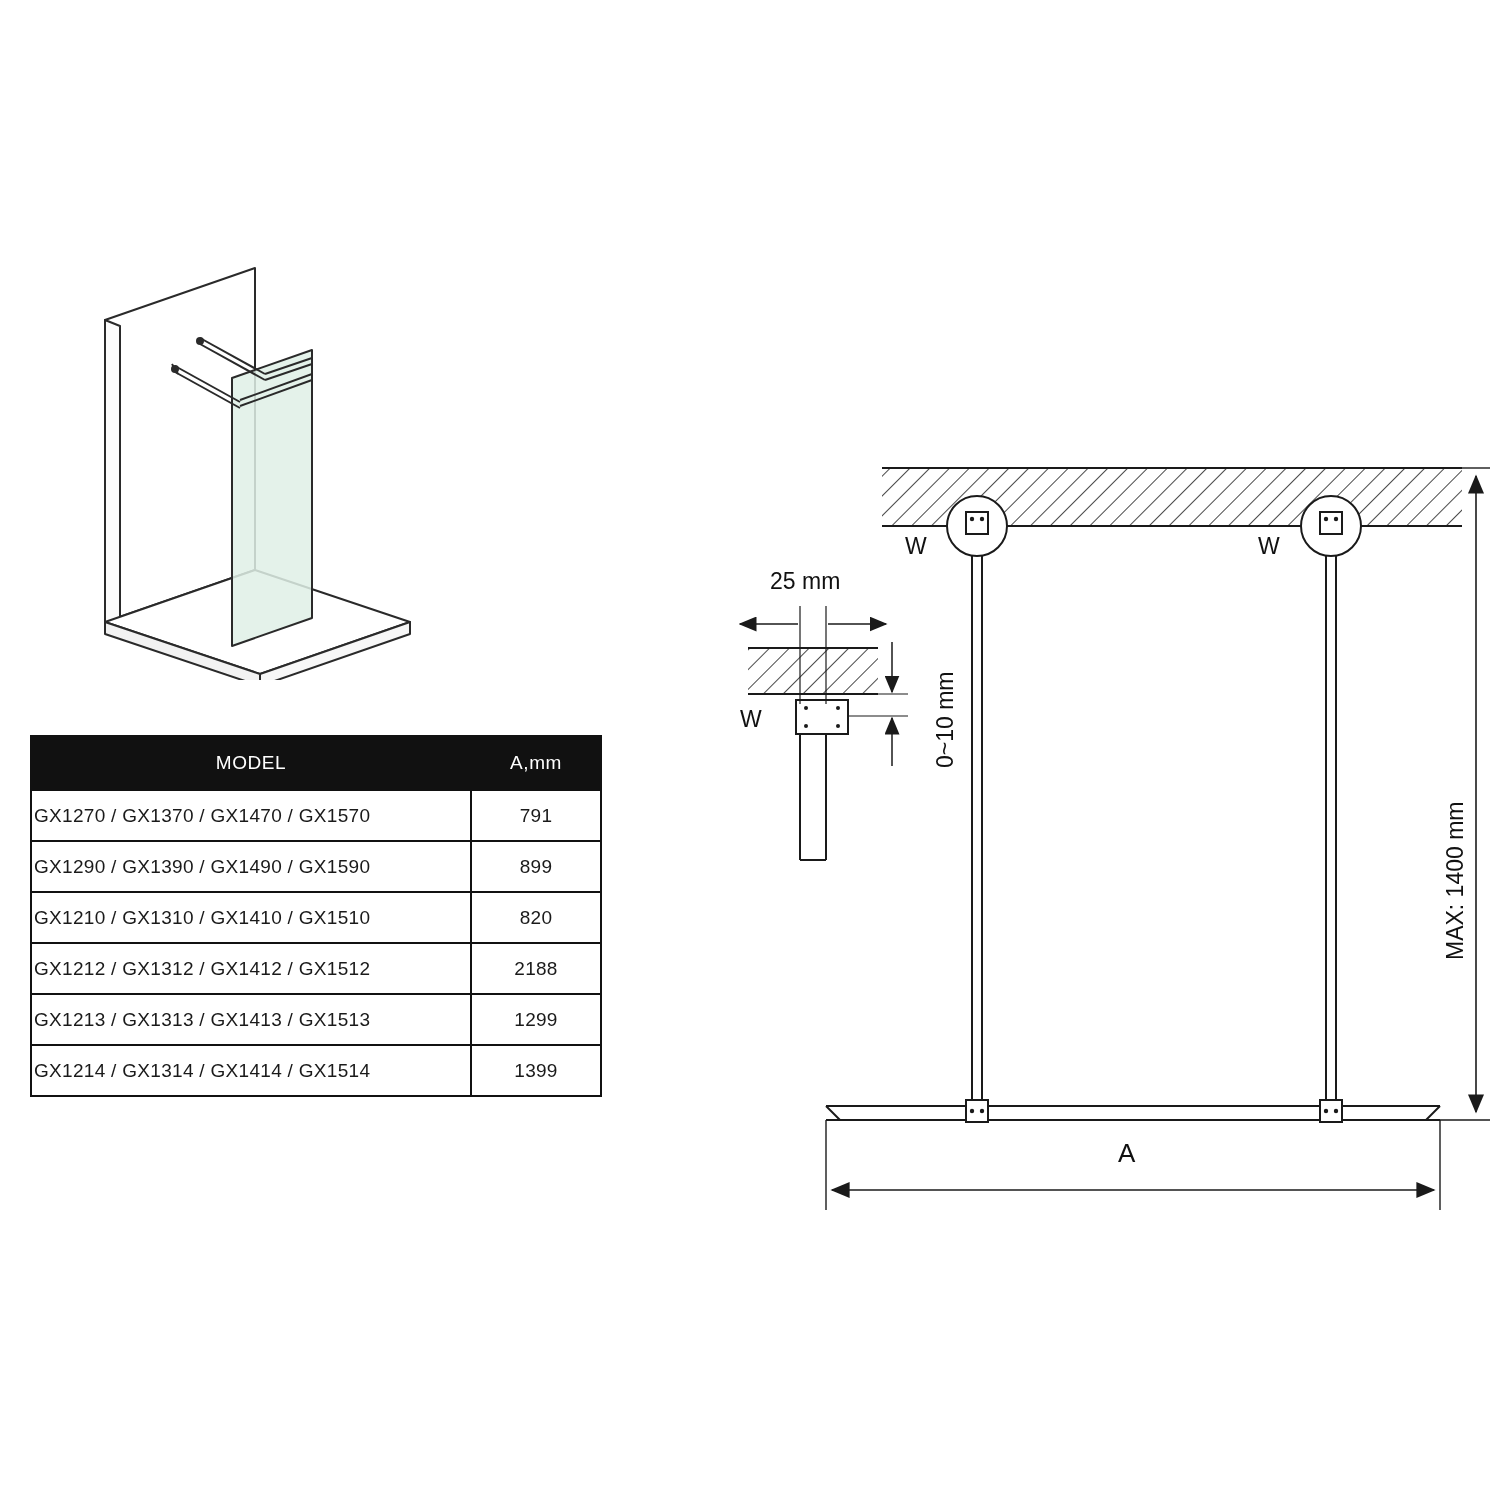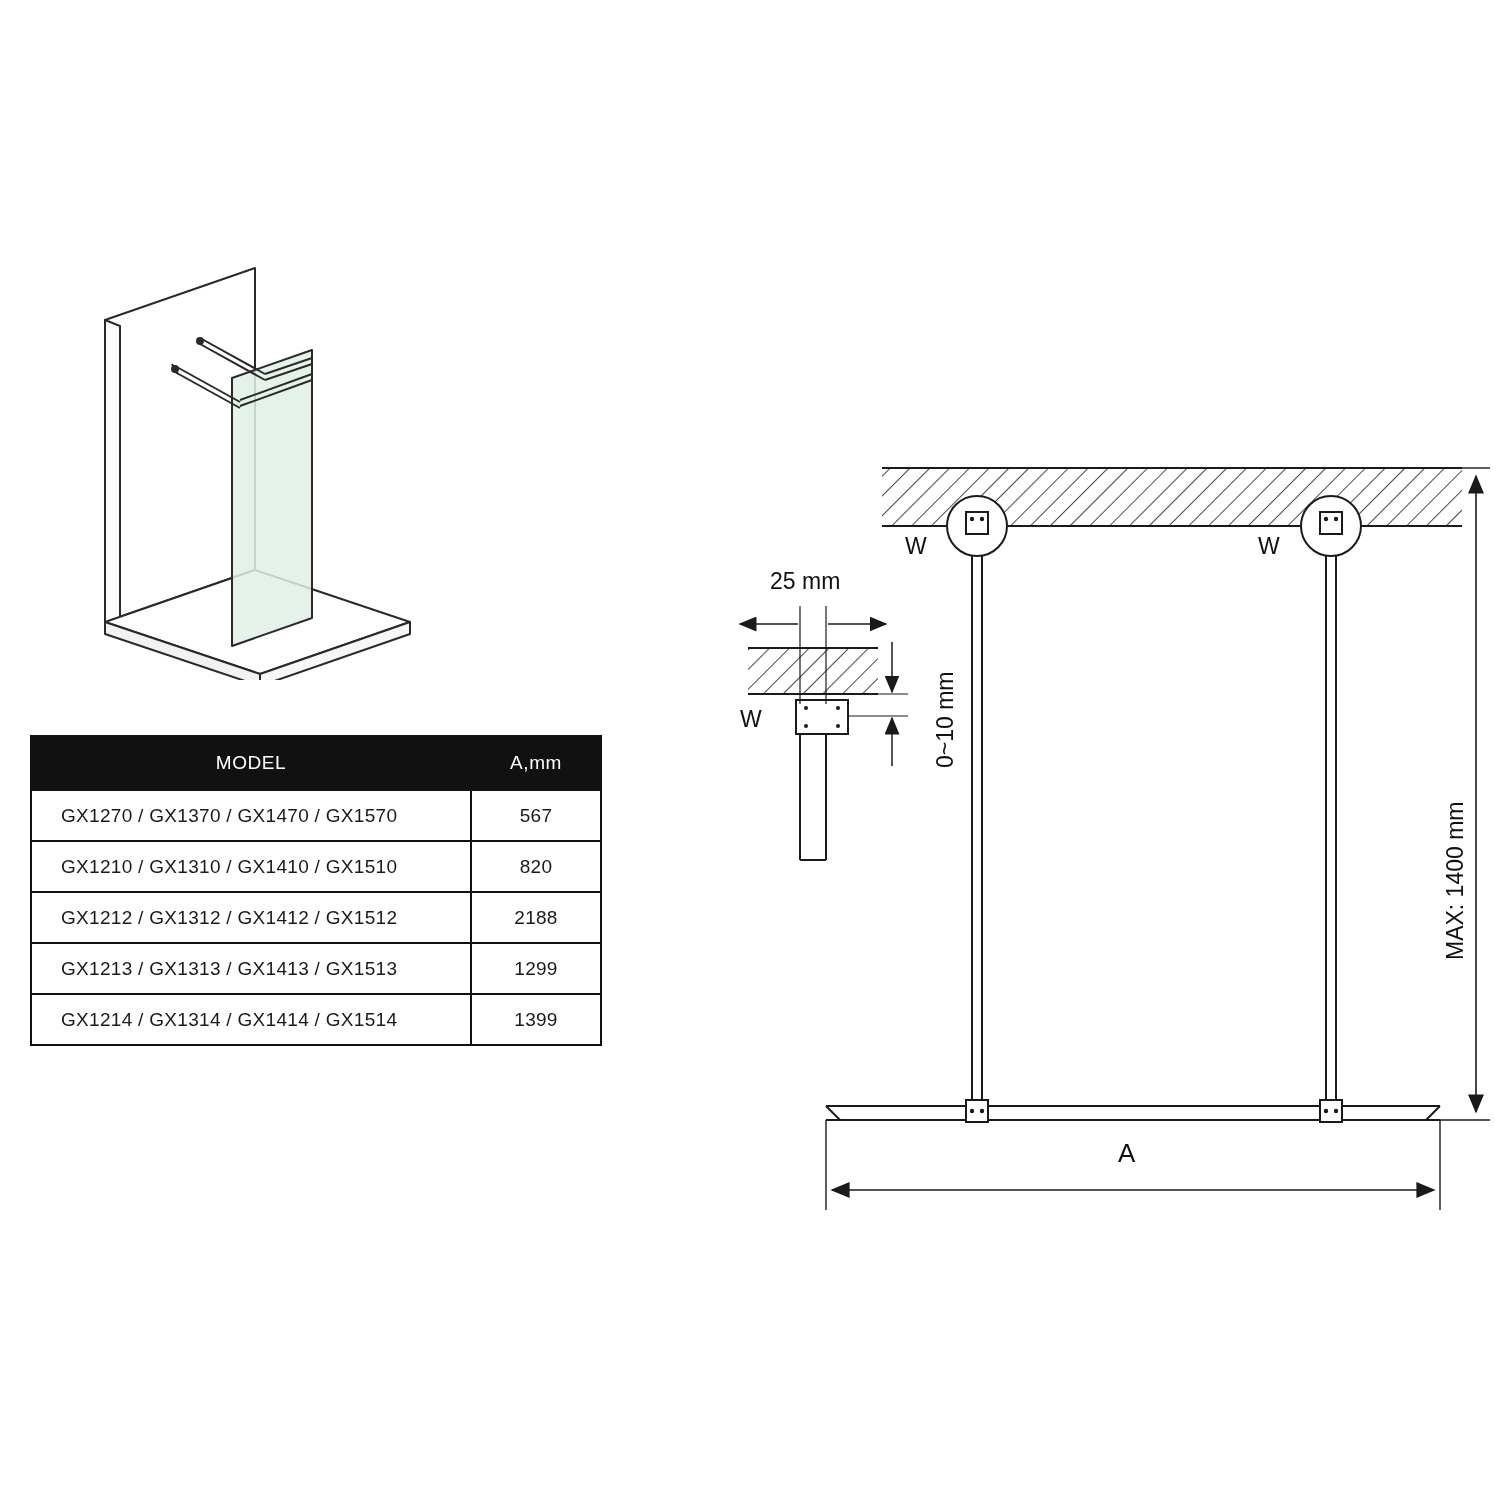--- a/index.html
+++ b/index.html
@@ -54,21 +54,21 @@
     background: #111111;
     color: #ffffff;
     font-size: 19px;
     letter-spacing: 0.6px;
     text-align: center;
     height: 52px;
     border-color: #111111;
   }
   table.model-table td.model {
     text-align: left;
-    padding-left: 29px;
+    padding-left: 2px;
     letter-spacing: 0.3px;
   }
   table.model-table td.val {
     text-align: center;
     width: 130px;
     letter-spacing: 0.3px;
   }
   table.model-table col.c1 { width: 440px; }
   table.model-table col.c2 { width: 130px; }
 
@@ -134,21 +134,25 @@
         </colgroup>
       <thead>
         <tr>
           <th>MODEL</th>
           <th>A,mm</th>
         </tr>
       </thead>
       <tbody id="table-body">
           <tr>
             <td class="model">GX1270 / GX1370 / GX1470 / GX1570</td>
-            <td class="val">567</td>
+            <td class="val">791</td>
+          </tr>
+          <tr>
+            <td class="model">GX1290 / GX1390 / GX1490 / GX1590</td>
+            <td class="val">899</td>
           </tr>
           <tr>
             <td class="model">GX1210 / GX1310 / GX1410 / GX1510</td>
             <td class="val">820</td>
           </tr>
           <tr>
             <td class="model">GX1212 / GX1312 / GX1412 / GX1512</td>
             <td class="val">2188</td>
           </tr>
           <tr>

